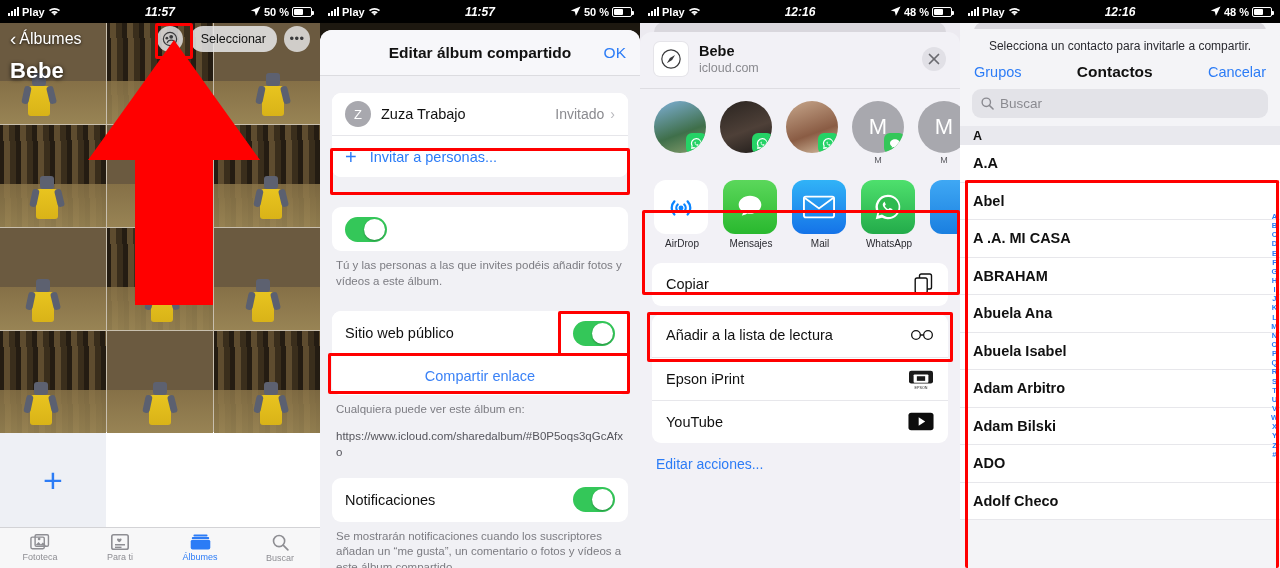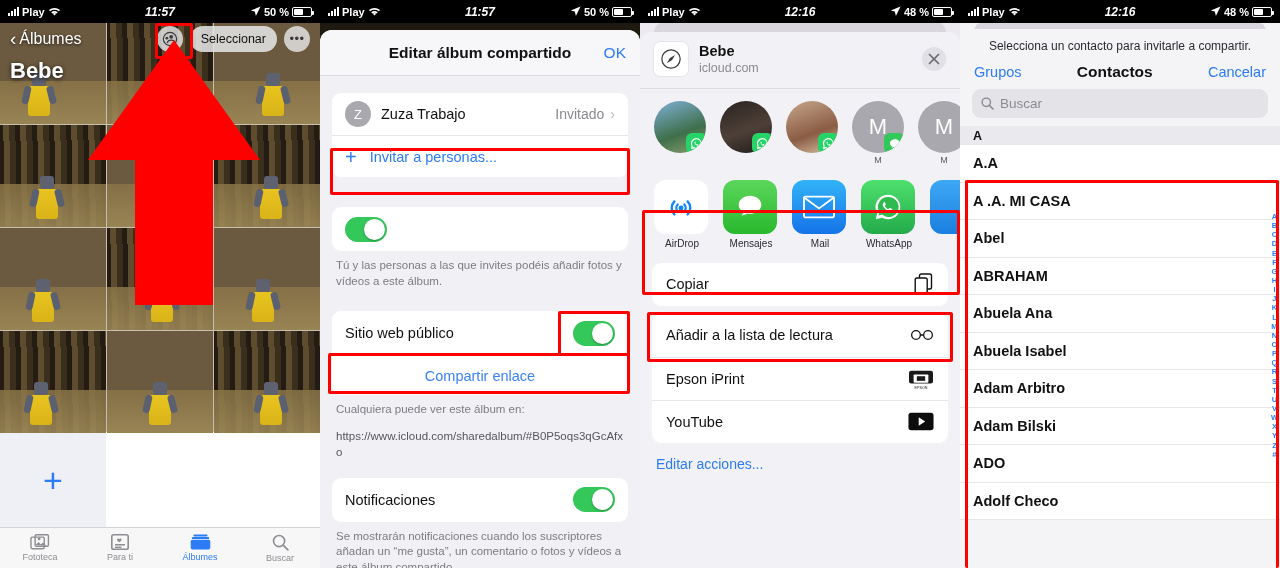--- a/index.html
+++ b/index.html
@@ -694,22 +694,22 @@
         <div class="searchbox">
           <svg width="13" height="13" viewBox="0 0 14 14">
             <circle cx="5.7" cy="5.7" r="4.5" fill="none" stroke="#8a8a90" stroke-width="1.5"></circle>
             <line x1="9" y1="9" x2="13" y2="13" stroke="#8a8a90" stroke-width="1.6" stroke-linecap="round"></line>
           </svg>
           <span>Buscar</span>
         </div>
         <div class="sec-head">A</div>
         <div>
           <div class="ct-row">A.A</div>
+          <div class="ct-row">Abel</div>
           <div class="ct-row">A .A. MI CASA</div>
-          <div class="ct-row">Abel</div>
           <div class="ct-row">ABRAHAM</div>
           <div class="ct-row">Abuela Ana</div>
           <div class="ct-row">Abuela Isabel</div>
           <div class="ct-row">Adam Arbitro</div>
           <div class="ct-row">Adam Bilski</div>
           <div class="ct-row">ADO</div>
           <div class="ct-row">Adolf Checo</div>
         </div>
       </div>
 

